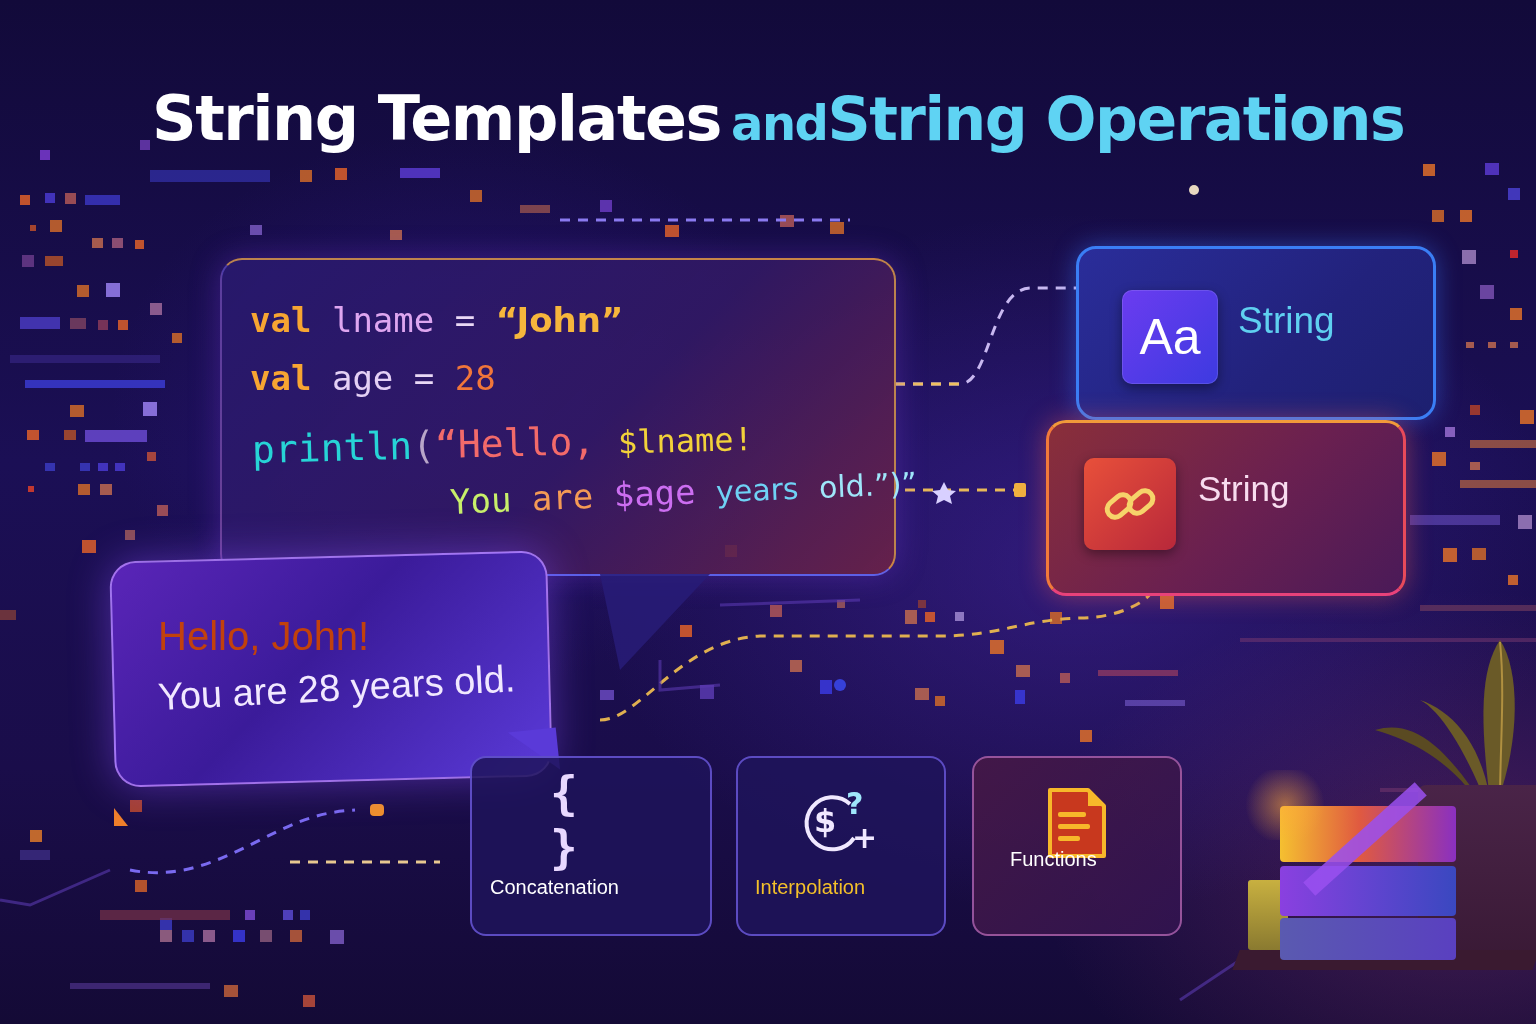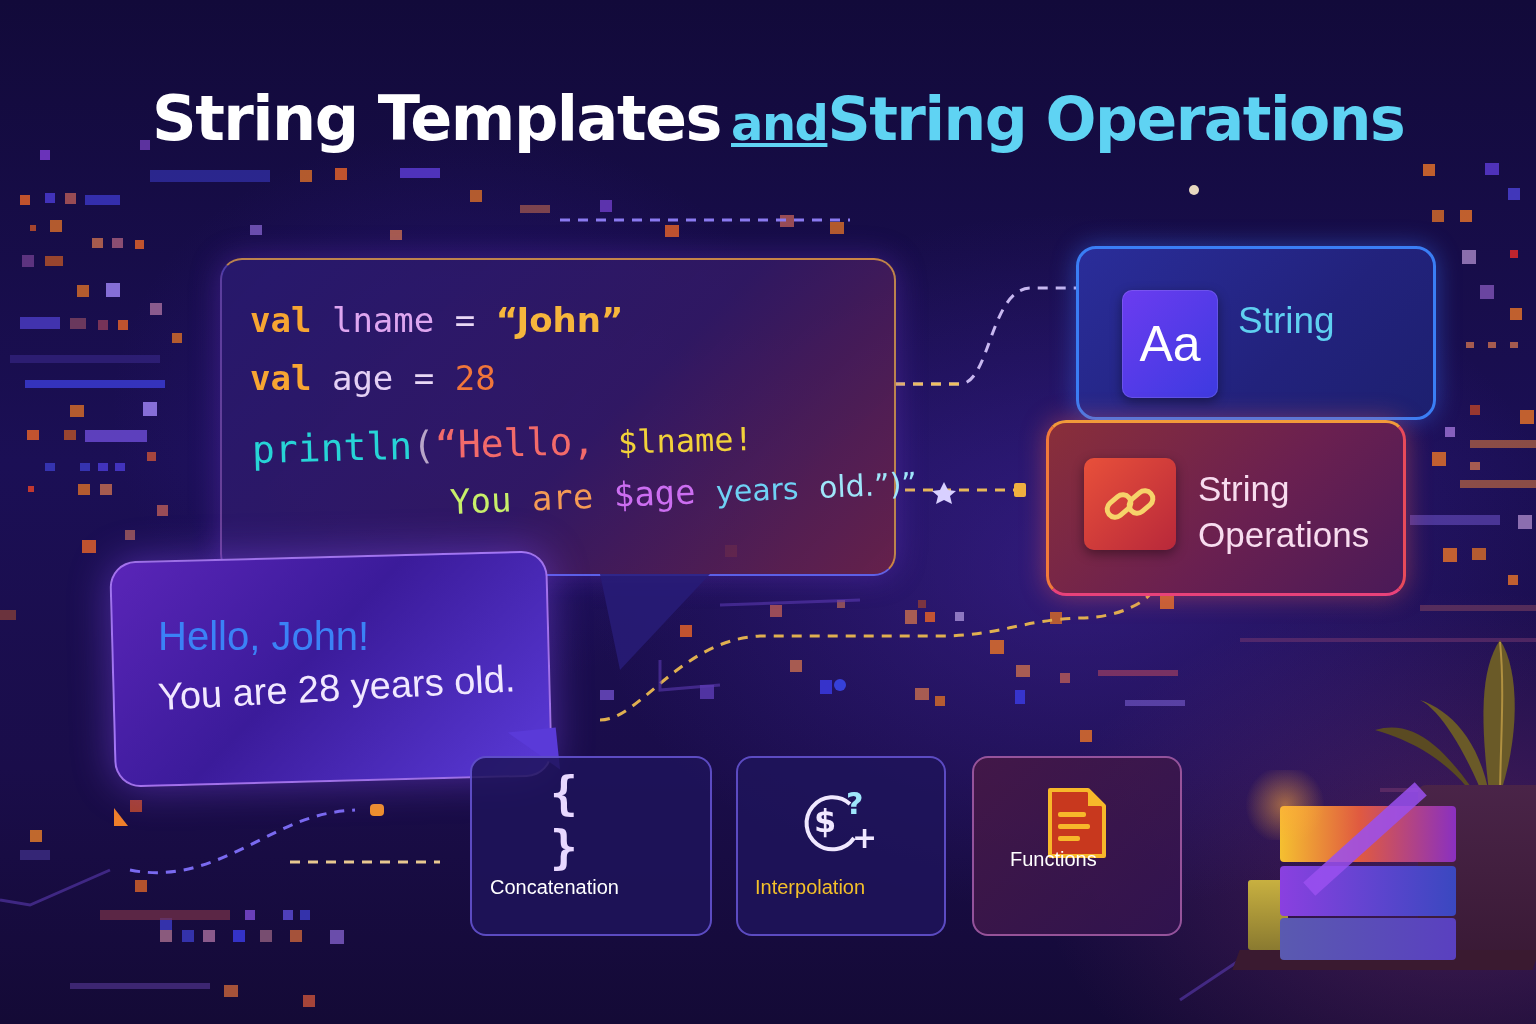--- a/index.html
+++ b/index.html
@@ -13,21 +13,21 @@
       radial-gradient(ellipse 500px 400px at 30% 40%, rgba(60,30,160,0.35), transparent 70%),
       linear-gradient(180deg, #120a3a 0%, #1b0f55 45%, #1a0d4a 75%, #140a36 100%);
   }
   .bg-layer { position: absolute; inset: 0; pointer-events: none; }
 
   .title {
     position: absolute; left: 152px; top: 82px; white-space: nowrap;
     font-family: "DejaVu Sans", sans-serif; font-weight: bold; letter-spacing: -1.5px;
   }
   .title .t1 { color: #ffffff; font-size: 62px; }
-  .title .t2 { color: #5fd3f3; font-size: 48px; margin-left: 10px; text-decoration: underline; }
+  .title .t2 { color: #5fd3f3; font-size: 48px; margin-left: 10px; }
   .title .t3 { color: #5fd3f3; font-size: 60px; }
 
   
   .code-bubble {
     position: absolute; left: 220px; top: 258px; width: 676px; height: 318px;
     border-radius: 22px;
     background: linear-gradient(135deg, rgba(40,25,110,0.92) 0%, rgba(50,25,100,0.9) 55%, rgba(110,35,70,0.88) 100%);
     border: 2px solid rgba(240,170,70,0.75);
     border-left-color: rgba(120,100,230,0.5);
     border-bottom-color: rgba(100,110,255,0.85);
@@ -64,33 +64,33 @@
     background: linear-gradient(135deg, #5a25b8 0%, #3b1b9a 45%, #5a3ad8 100%);
     border: 2px solid rgba(190,140,255,0.75);
     box-shadow: 0 0 40px rgba(140,80,255,0.45);
     transform: rotate(-1.5deg);
   }
   .out-tail {
     position: absolute; left: 510px; top: 730px; width: 0; height: 0;
     border-left: 48px solid transparent; border-top: 42px solid #5a3ad8;
     transform: rotate(-6deg);
   }
-  .out-l1 { position: absolute; left: 158px; top: 614px; color: #3b82f6; font-size: 40px; font-family: "Liberation Sans", sans-serif; }
+  .out-l1 { position: absolute; left: 158px; top: 614px; color: #c2410c; font-size: 40px; font-family: "Liberation Sans", sans-serif; }
   .out-l2 { position: absolute; left: 158px; top: 676px; color: #f1e8ff; font-size: 38px; font-family: "Liberation Sans", sans-serif; transform: rotate(-3deg); transform-origin: left; }
 
   
   .card-tpl {
     position: absolute; left: 1076px; top: 246px; width: 360px; height: 174px;
     border-radius: 20px;
     background: linear-gradient(135deg, #2a2d9a 0%, #22227c 60%, #1d2070 100%);
     border: 3px solid #3a7ef5;
     box-shadow: 0 0 24px rgba(60,120,255,0.45);
   }
   .icon-aa {
-    position: absolute; left: 1122px; top: 290px; width: 96px; height: 108px; border-radius: 10px;
+    position: absolute; left: 1122px; top: 290px; width: 96px; height: 94px; border-radius: 10px;
     background: linear-gradient(135deg, #6b3cf0, #3d3ae0);
     box-shadow: 0 4px 12px rgba(0,0,0,0.4), inset 0 0 0 1px rgba(255,255,255,0.12);
     color: #fff; font-size: 50px; font-family: "Liberation Sans", sans-serif;
     display: flex; align-items: center; justify-content: center;
   }
   .tpl-text { position: absolute; left: 1238px; top: 298px; color: #5fd0f0; font-size: 37px; line-height: 46px; font-family: "Liberation Sans", sans-serif; }
 
   .card-ops {
     position: absolute; left: 1046px; top: 420px; width: 360px; height: 176px;
     border-radius: 20px;
@@ -333,21 +333,20 @@
 <div class="icon-link">
   <svg width="60" height="60" viewBox="0 0 60 60">
     <g fill="none" stroke="#f6d36a" stroke-width="5" stroke-linecap="round">
       <rect x="6" y="24" width="26" height="16" rx="8" transform="rotate(-40 19 32)"></rect>
       <rect x="28" y="20" width="26" height="16" rx="8" transform="rotate(-40 41 28)"></rect>
     </g>
   </svg>
 </div>
 <div class="ops-text">
   <div>String</div>
-  <div>Operations</div>
 </div>
 
 <div class="feat feat-1"></div>
 <div class="feat-icon" style="left:550px;top:790px;width:60px;height:60px;color:#e8d8ff;font-size:46px;font-family:'DejaVu Sans Mono',monospace;font-weight:bold">{ }</div>
 <div class="feat-label lbl-1">Concatenation</div>
 
 <div class="feat feat-2"></div>
 <div class="feat-icon" style="left:796px;top:786px;width:86px;height:70px">
   <svg width="86" height="70" viewBox="0 0 86 70">
     <path d="M 54 18 A 26 26 0 1 0 58 52" fill="none" stroke="#f0e8ff" stroke-width="4"></path>

